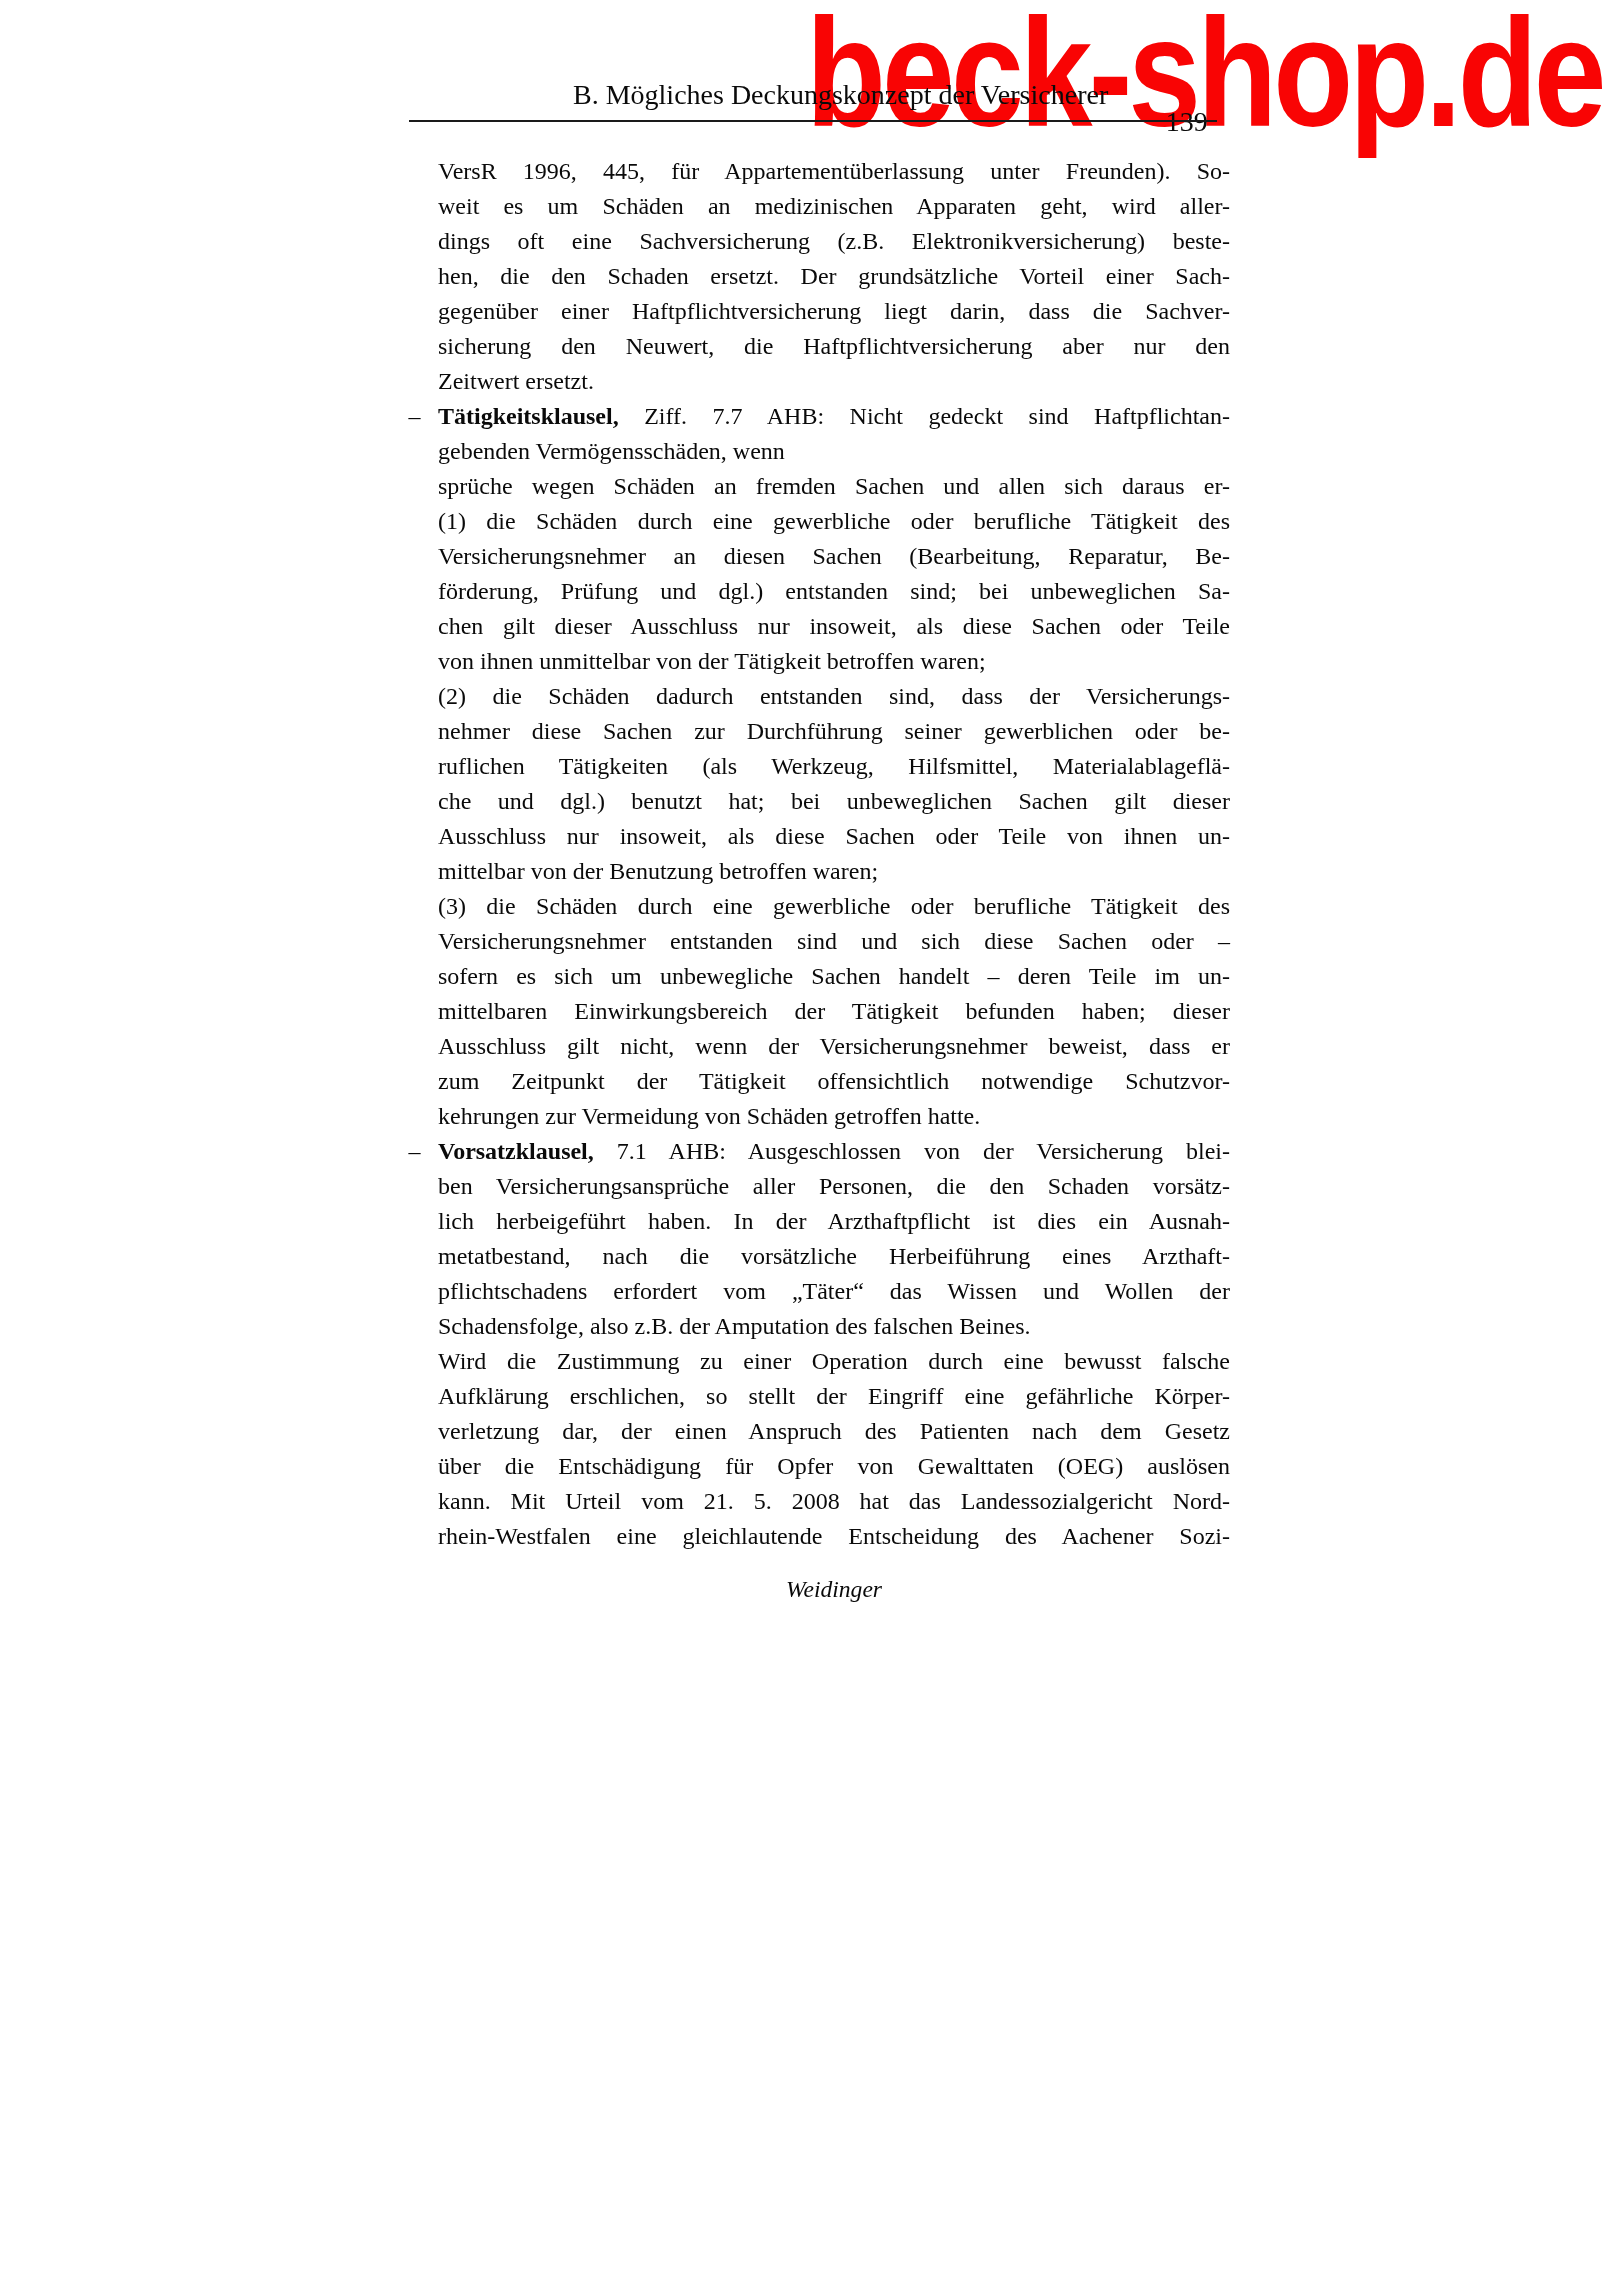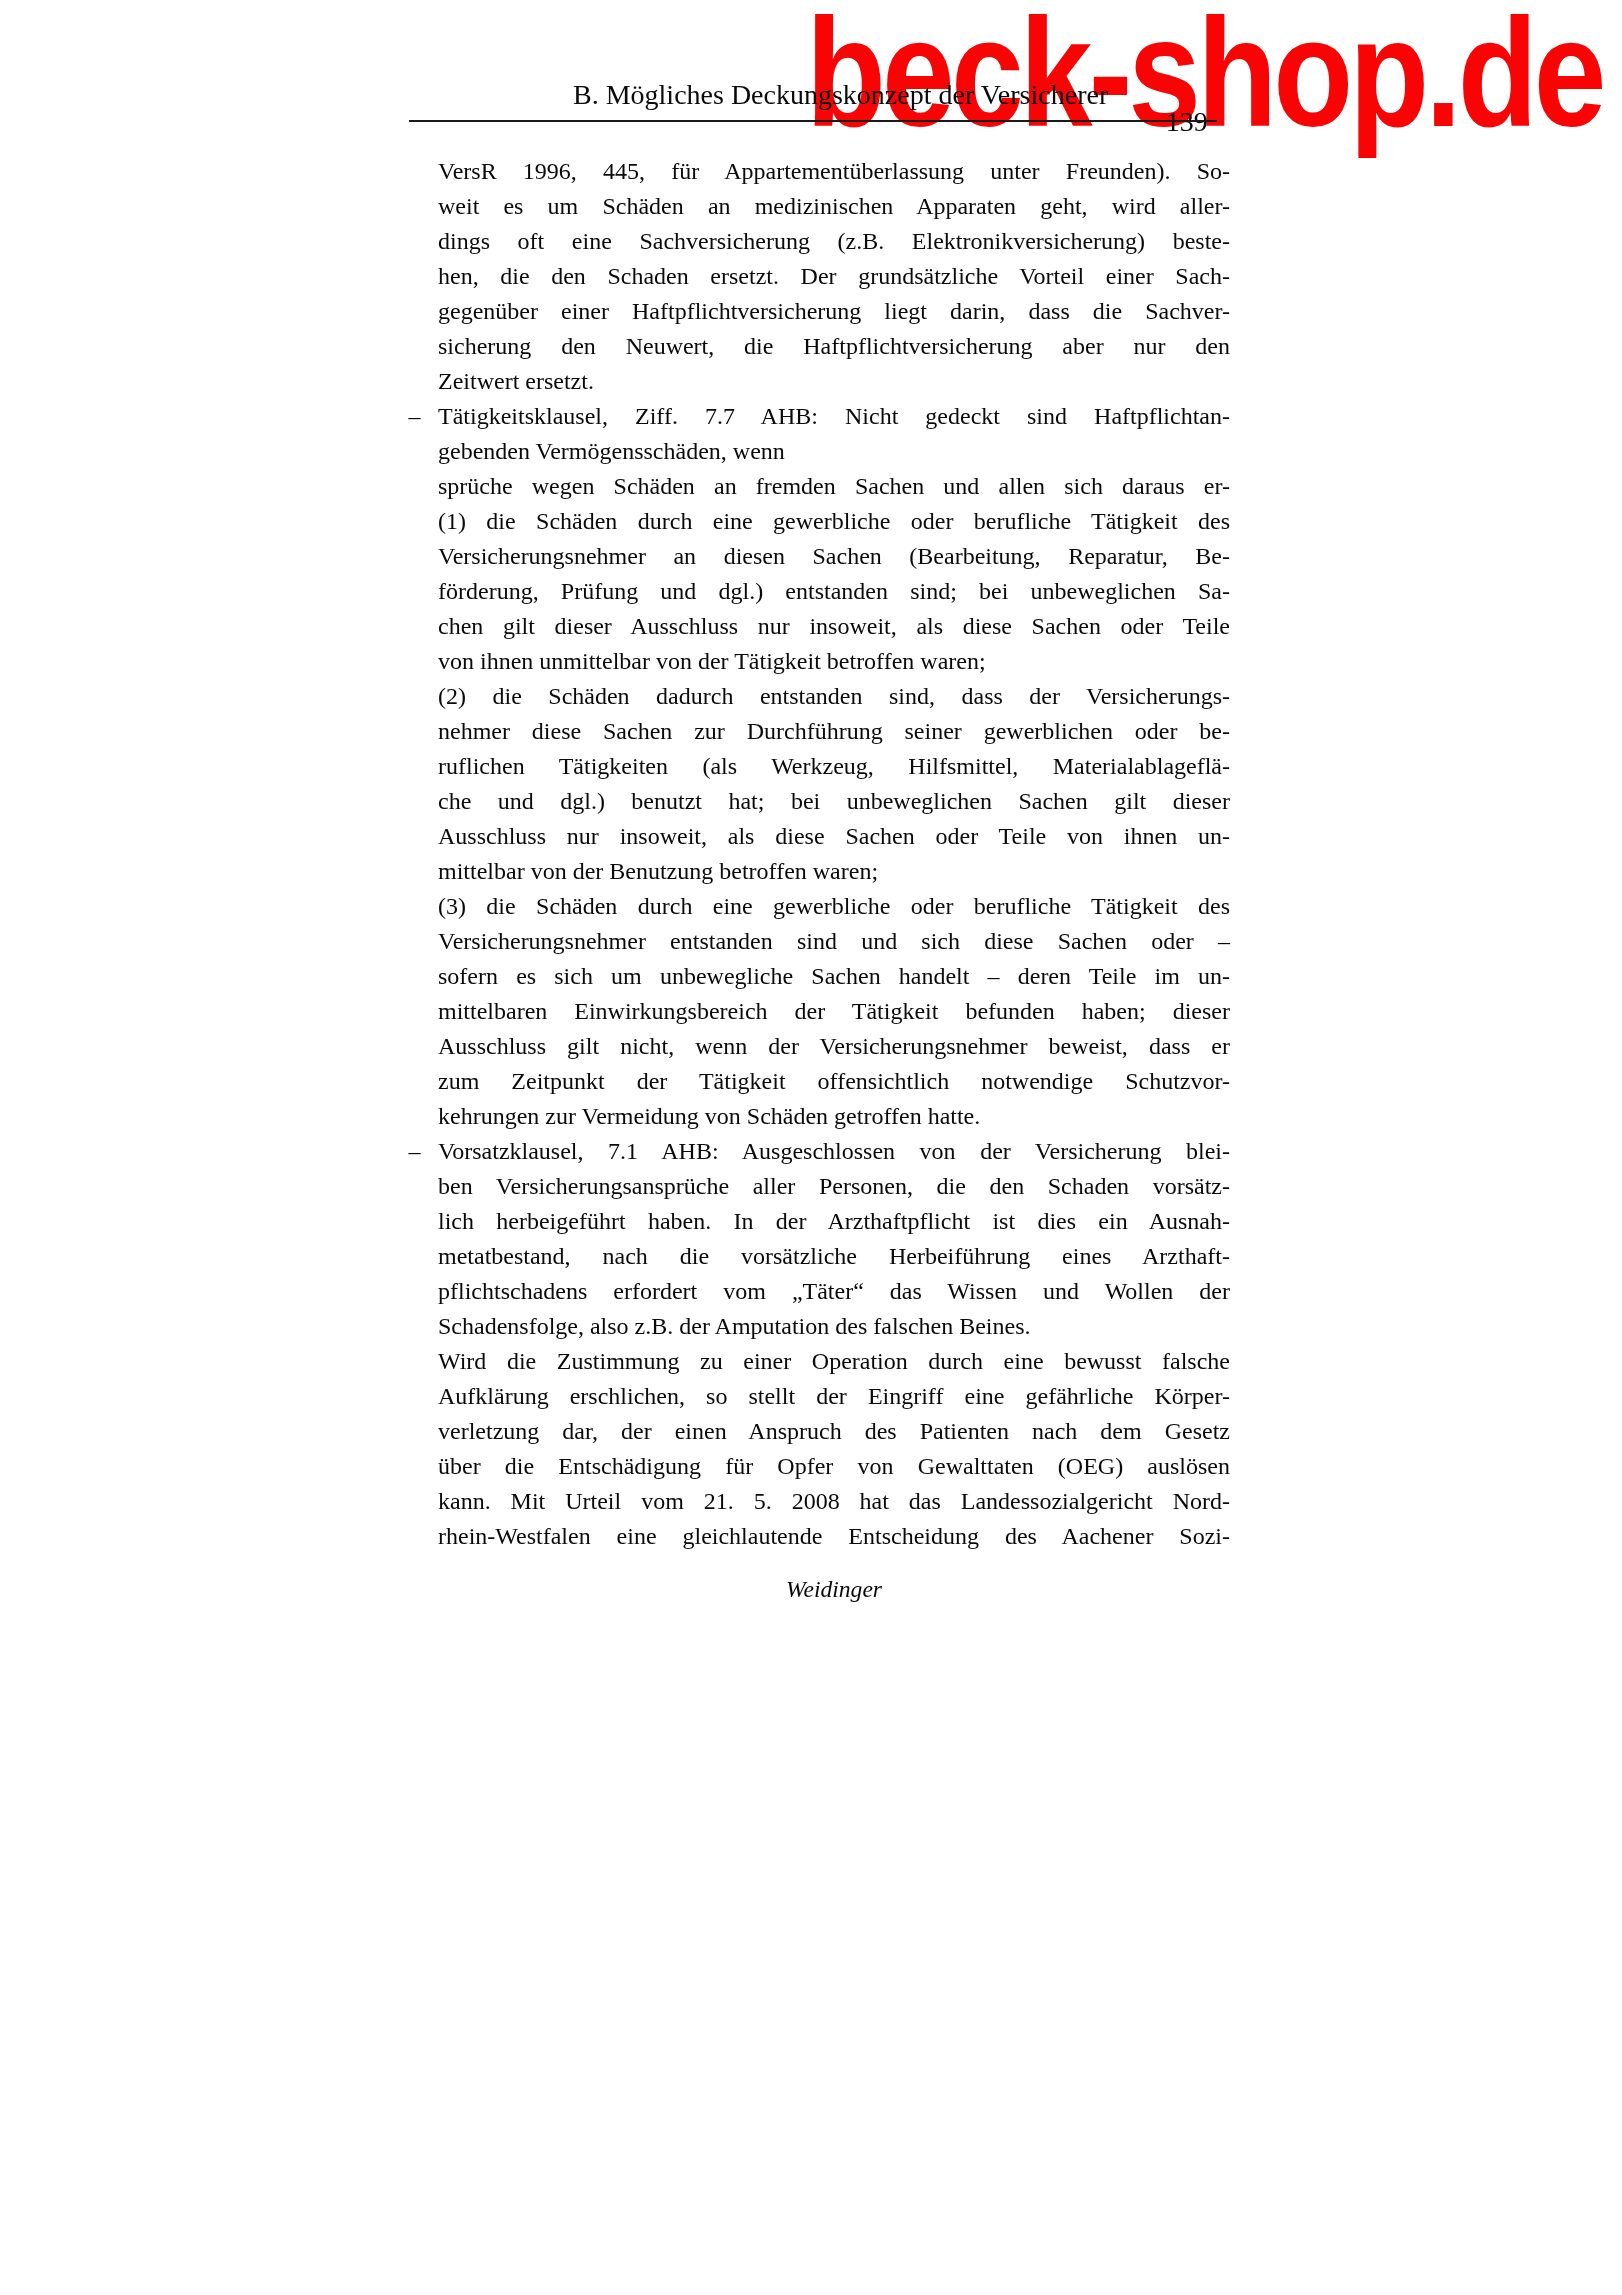--- a/index.html
+++ b/index.html
@@ -31,21 +31,21 @@
     position:absolute;top:154px;left:438px;width:792px;z-index:2;
     font-size:24px;
   }
   .line{
     position:relative;height:35px;line-height:35px;
     text-align:justify;text-align-last:justify;
     white-space:normal;
   }
   .line.last{text-align-last:left;}
   .line .dash{position:absolute;left:-29.4px;top:0;}
-  .line b{font-weight:normal;}
+  .line b{font-weight:bold;}
   
   .footer{
     position:absolute;top:1572px;left:438px;width:792px;z-index:2;
     text-align:center;font-style:italic;font-size:23.6px;line-height:35px;
   }
 </style>
 </head>
 <body>
 
 <div class="page">

